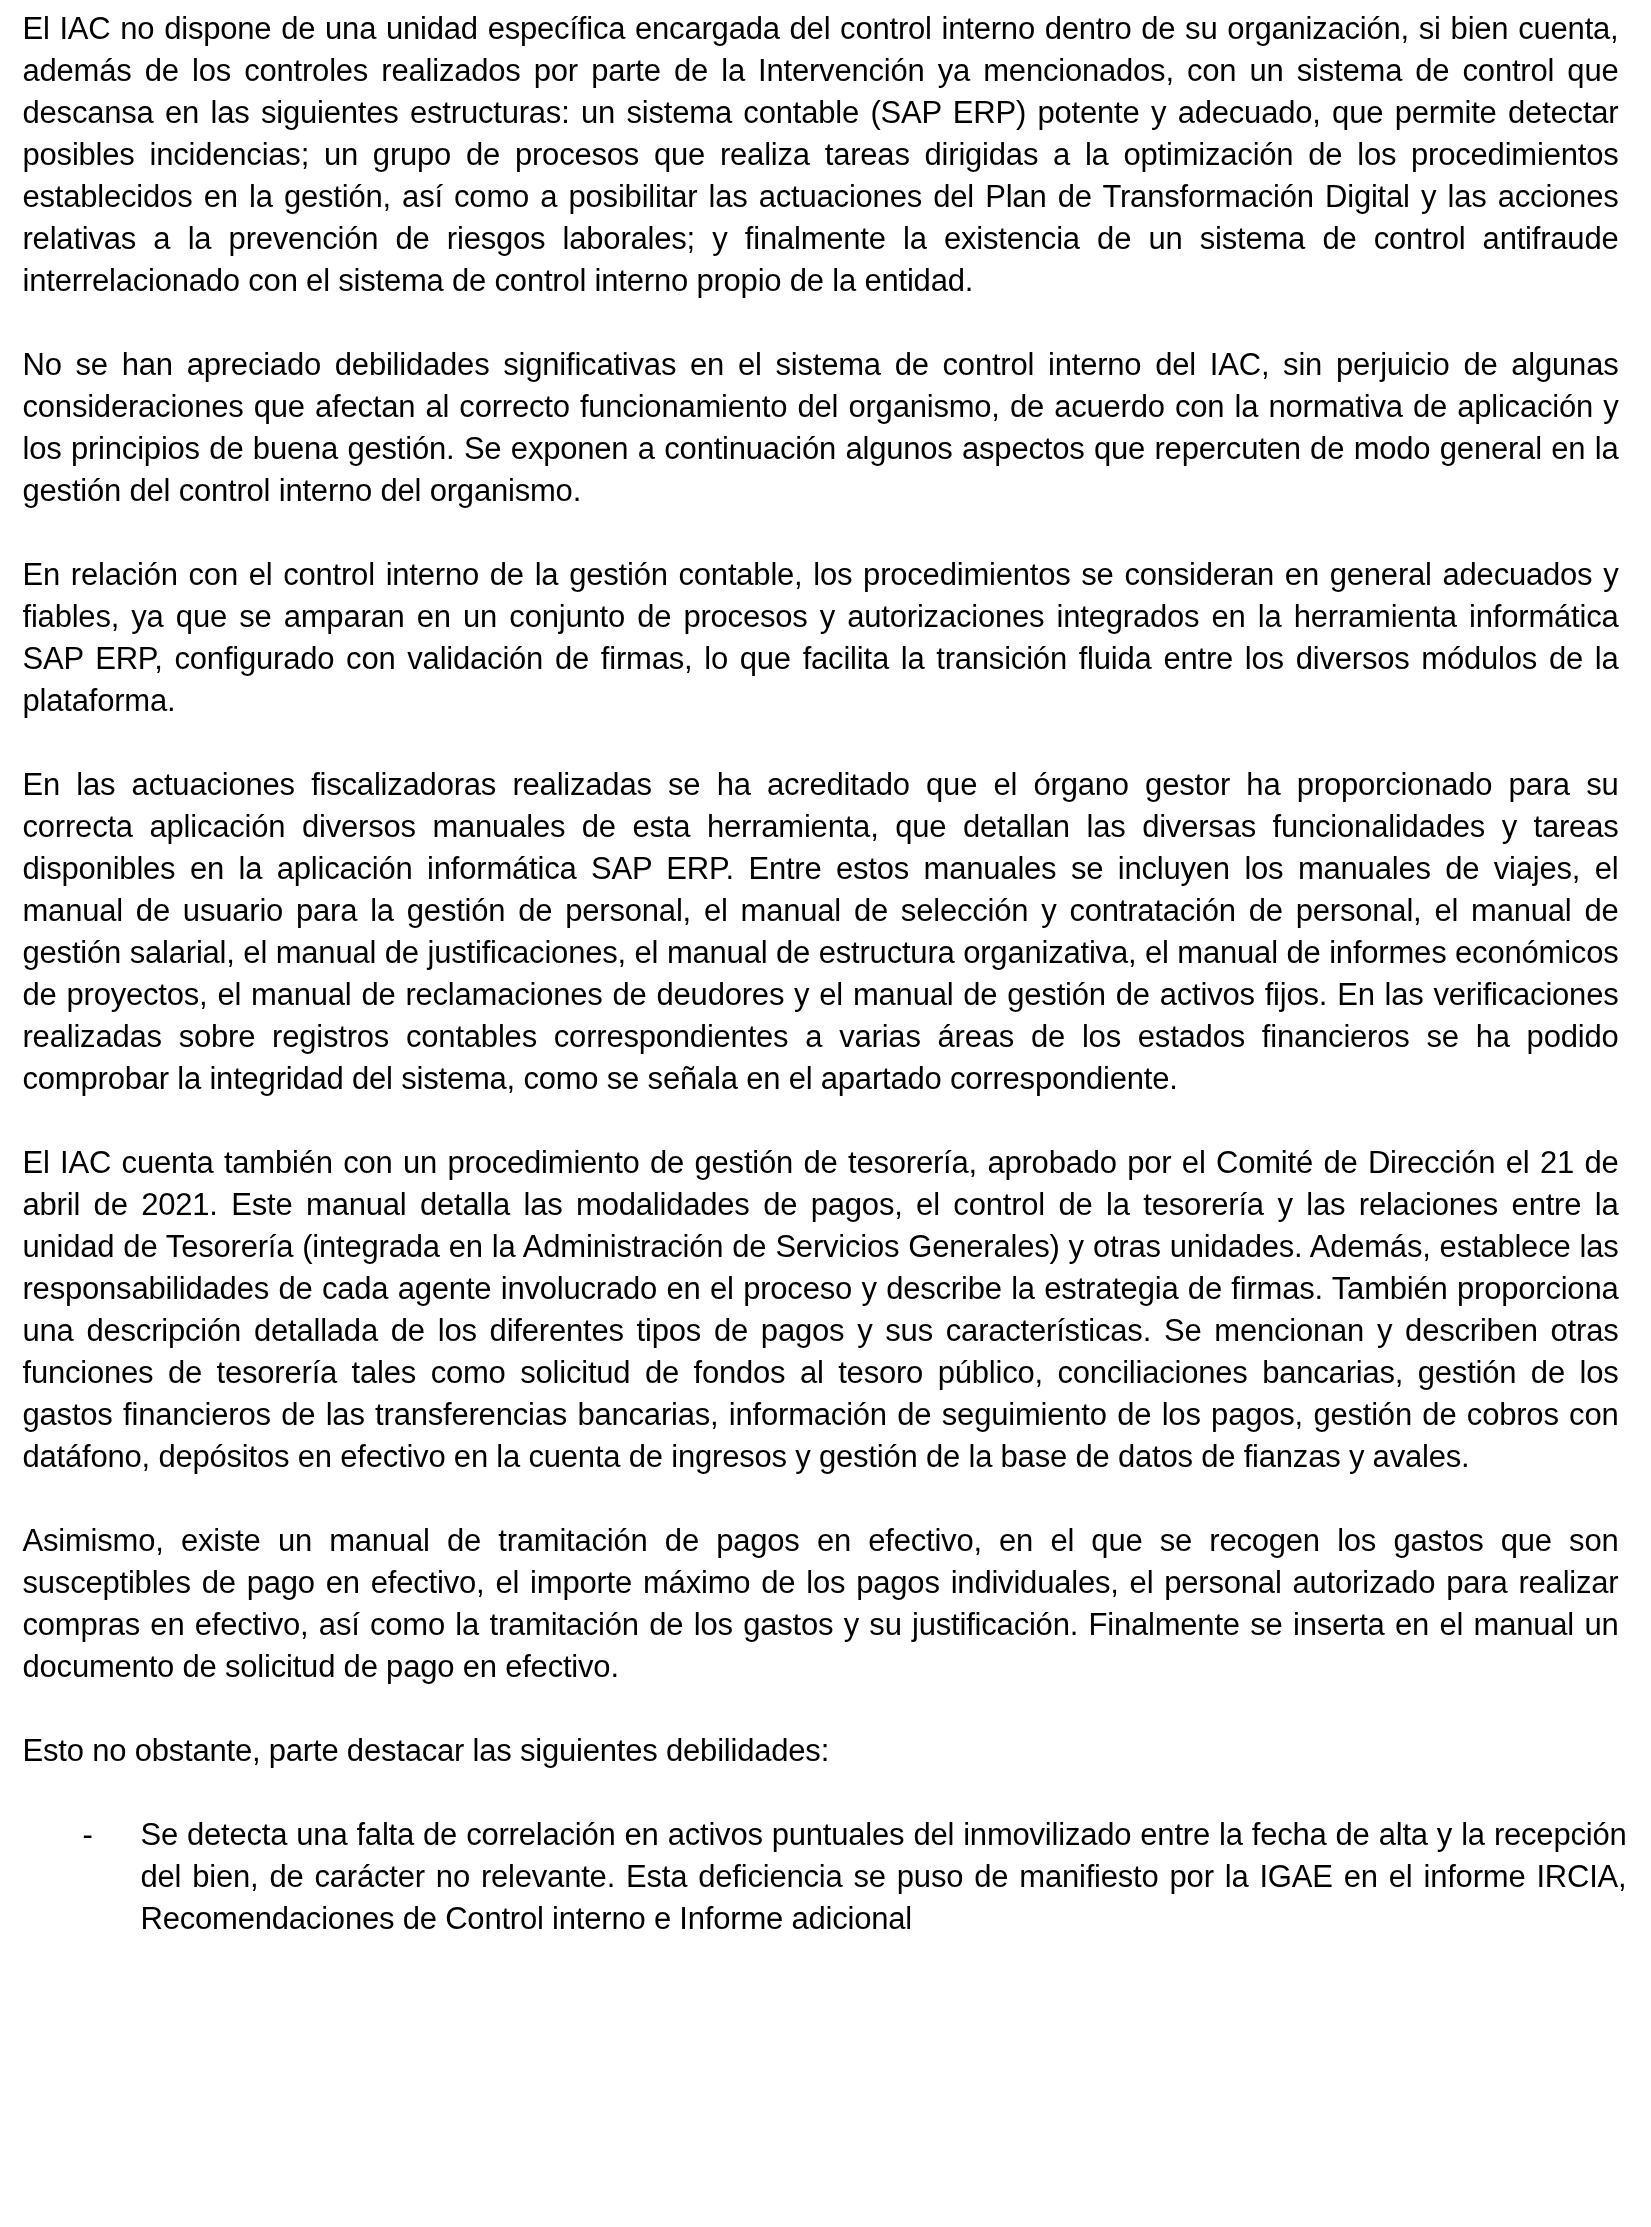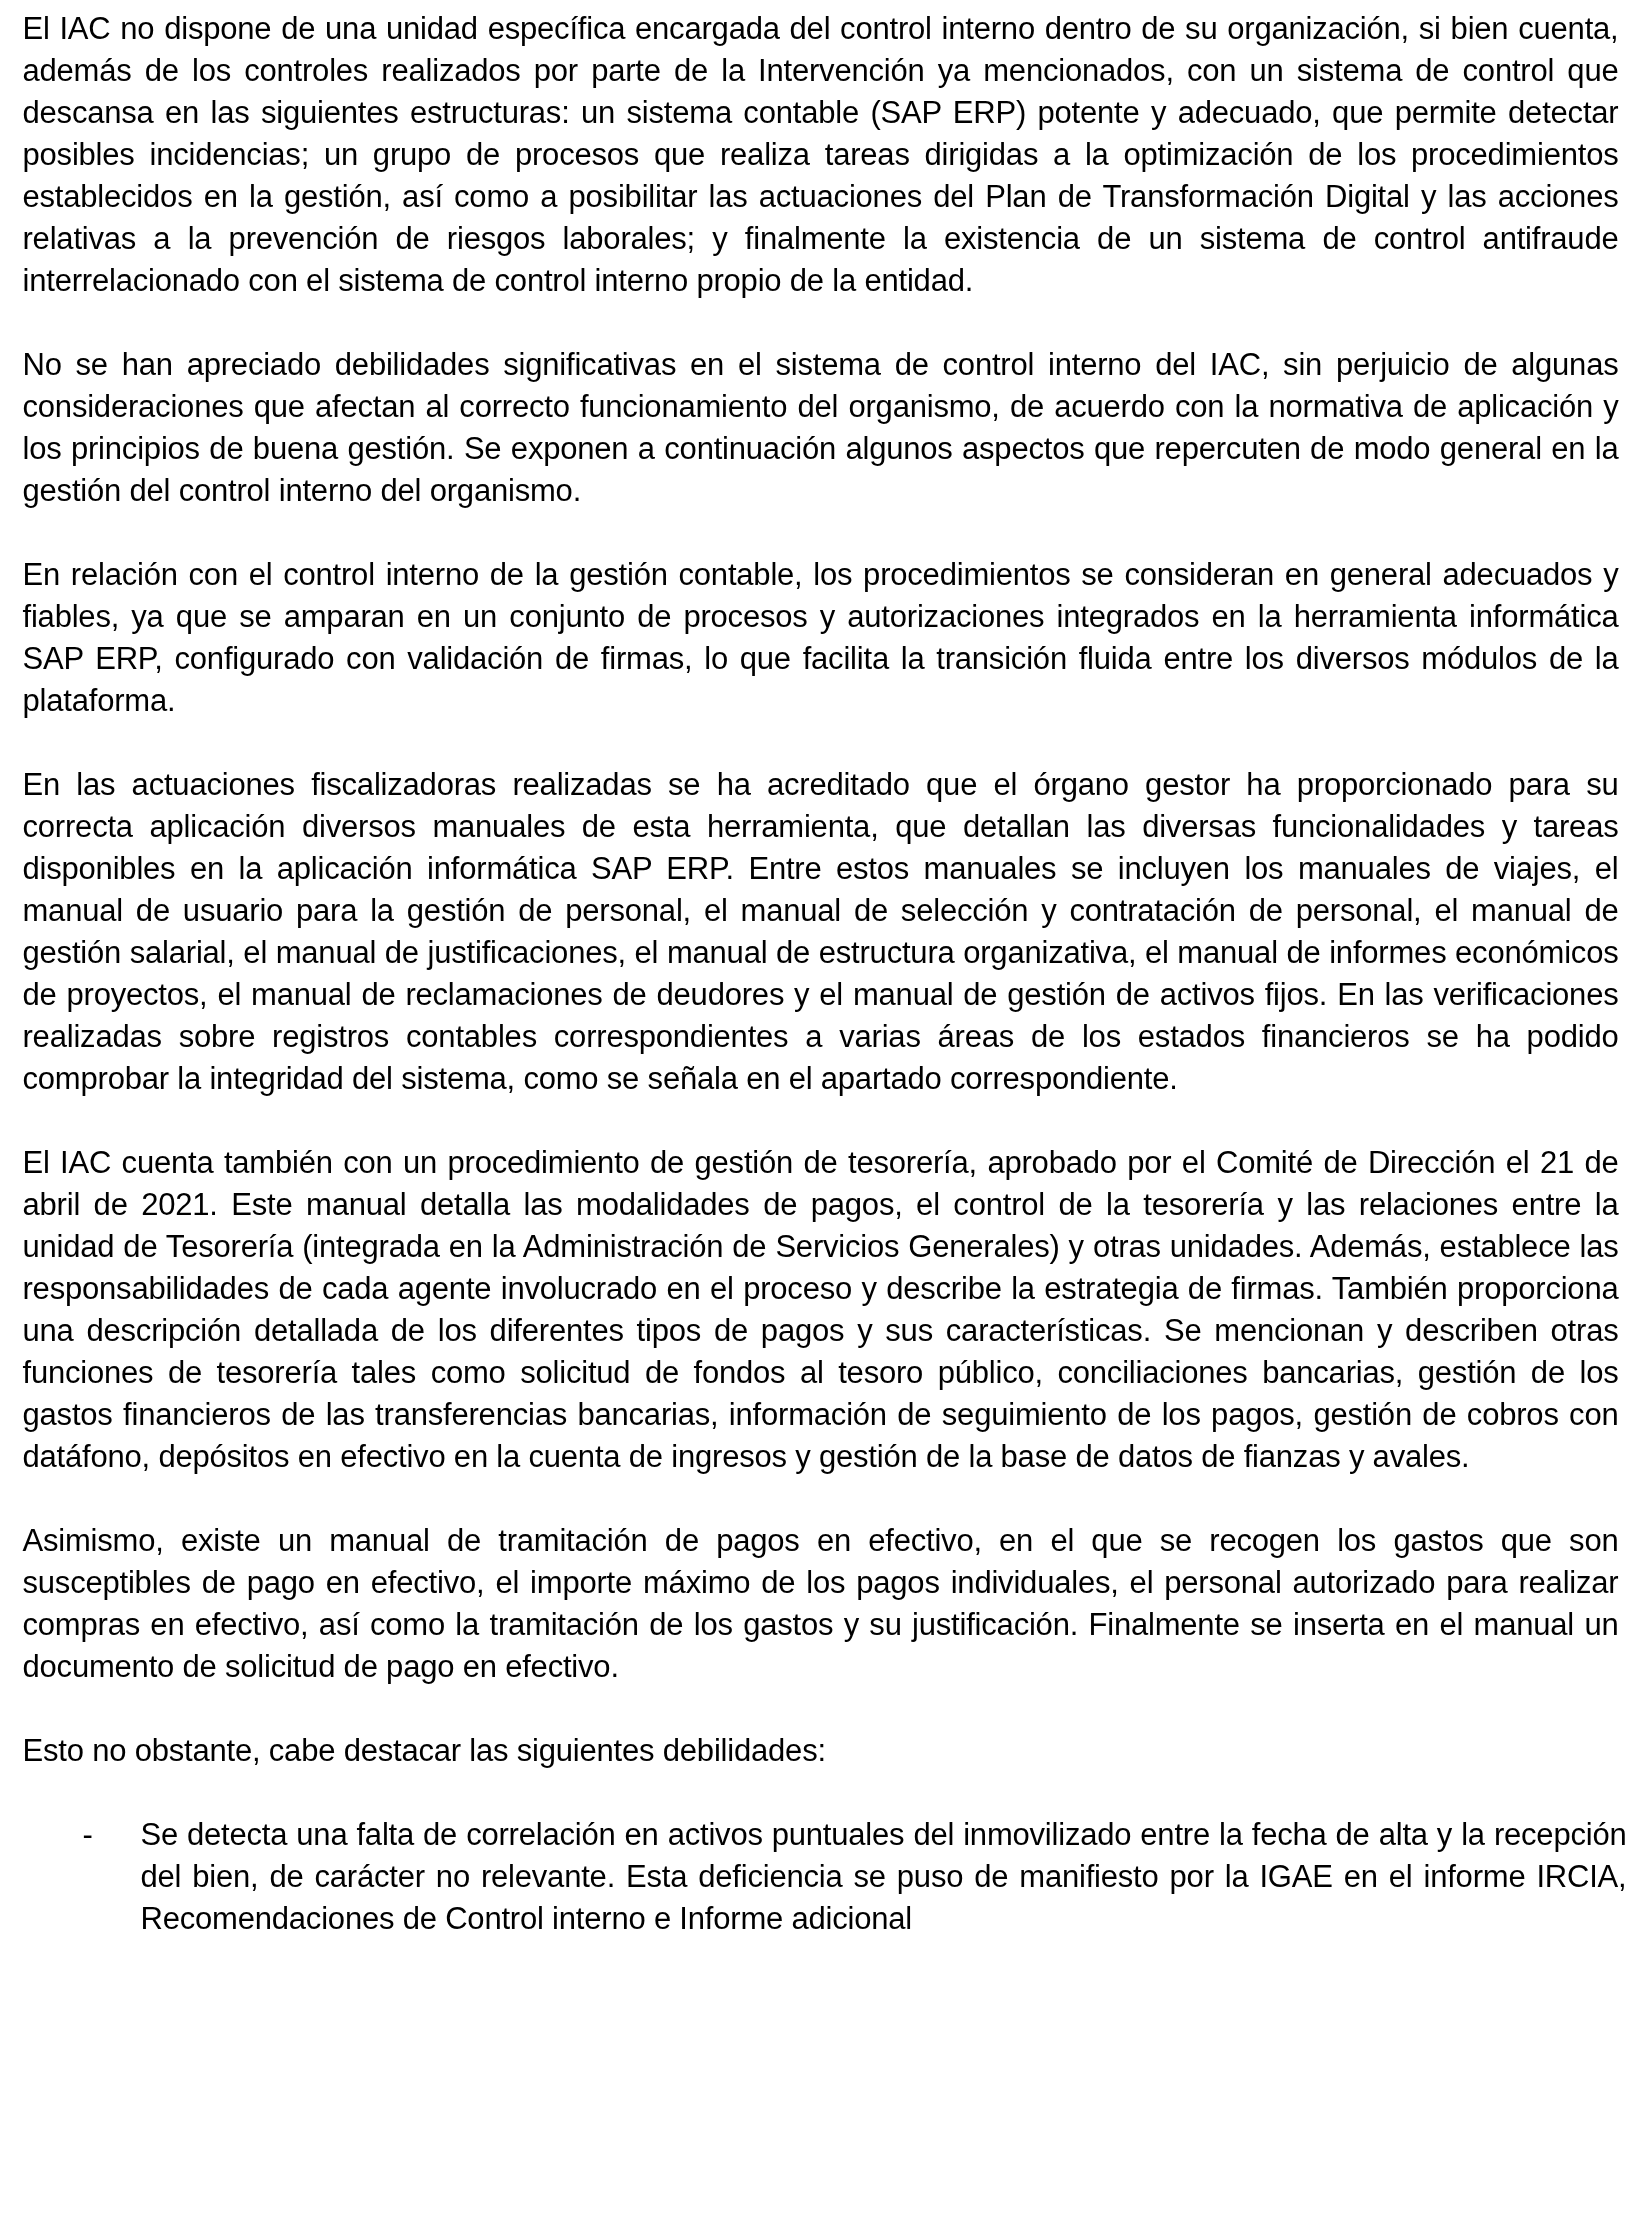--- a/index.html
+++ b/index.html
@@ -61,21 +61,21 @@
   <p class="para">No se han apreciado debilidades significativas en el sistema de control interno del IAC, sin perjuicio de algunas consideraciones que afectan al correcto funcionamiento del organismo, de acuerdo con la normativa de aplicación y los principios de buena gestión. Se exponen a continuación algunos aspectos que repercuten de modo general en la gestión del control interno del organismo.</p>
 
   <p class="para"><span>En relación con el </span><span class="u">control interno de la gestión contable</span><span>, los procedimientos se consideran en general adecuados y fiables, ya que se amparan en un conjunto de procesos y autorizaciones integrados en la herramienta informática SAP ERP, configurado con validación de firmas, lo que facilita la transición fluida entre los diversos módulos de la plataforma.</span></p>
 
   <p class="para">En las actuaciones fiscalizadoras realizadas se ha acreditado que el órgano gestor ha proporcionado para su correcta aplicación diversos manuales de esta herramienta, que detallan las diversas funcionalidades y tareas disponibles en la aplicación informática SAP ERP. Entre estos manuales se incluyen los manuales de viajes, el manual de usuario para la gestión de personal, el manual de selección y contratación de personal, el manual de gestión salarial, el manual de justificaciones, el manual de estructura organizativa, el manual de informes económicos de proyectos, el manual de reclamaciones de deudores y el manual de gestión de activos fijos. En las verificaciones realizadas sobre registros contables correspondientes a varias áreas de los estados financieros se ha podido comprobar la integridad del sistema, como se señala en el apartado correspondiente.</p>
 
   <p class="para">El IAC cuenta también con un procedimiento de gestión de tesorería, aprobado por el Comité de Dirección el 21 de abril de 2021. Este manual detalla las modalidades de pagos, el control de la tesorería y las relaciones entre la unidad de Tesorería (integrada en la Administración de Servicios Generales) y otras unidades. Además, establece las responsabilidades de cada agente involucrado en el proceso y describe la estrategia de firmas. También proporciona una descripción detallada de los diferentes tipos de pagos y sus características. Se mencionan y describen otras funciones de tesorería tales como solicitud de fondos al tesoro público, conciliaciones bancarias, gestión de los gastos financieros de las transferencias bancarias, información de seguimiento de los pagos, gestión de cobros con datáfono, depósitos en efectivo en la cuenta de ingresos y gestión de la base de datos de fianzas y avales.</p>
 
   <p class="para">Asimismo, existe un manual de tramitación de pagos en efectivo, en el que se recogen los gastos que son susceptibles de pago en efectivo, el importe máximo de los pagos individuales, el personal autorizado para realizar compras en efectivo, así como la tramitación de los gastos y su justificación. Finalmente se inserta en el manual un documento de solicitud de pago en efectivo.</p>
 
-  <p class="para">Esto no obstante, cabe destacar las siguientes debilidades:</p>
+  <p class="para">Esto no obstante, parte destacar las siguientes debilidades:</p>
 
   <ul class="bullet-list">
     <li class="bullet-item">
       <span class="bullet-marker">-</span>
       <span>Se detecta una falta de correlación en activos puntuales del inmovilizado entre la fecha de alta y la recepción del bien, de carácter no relevante. Esta deficiencia se puso de manifiesto por la IGAE en el informe IRCIA, Recomendaciones de Control interno e Informe adicional</span>
     </li>
   </ul>
 
 </div>
 

